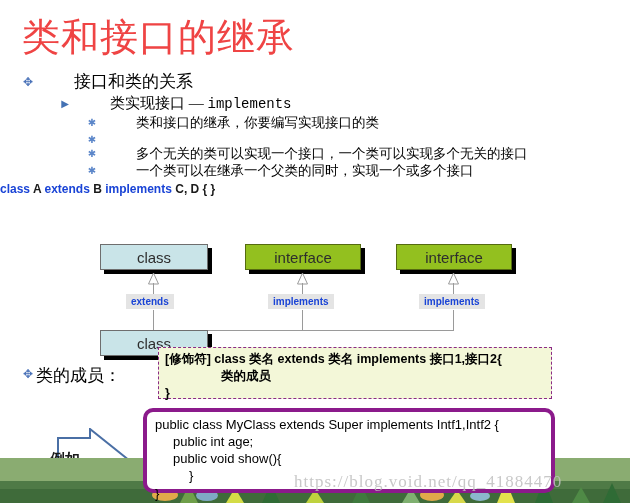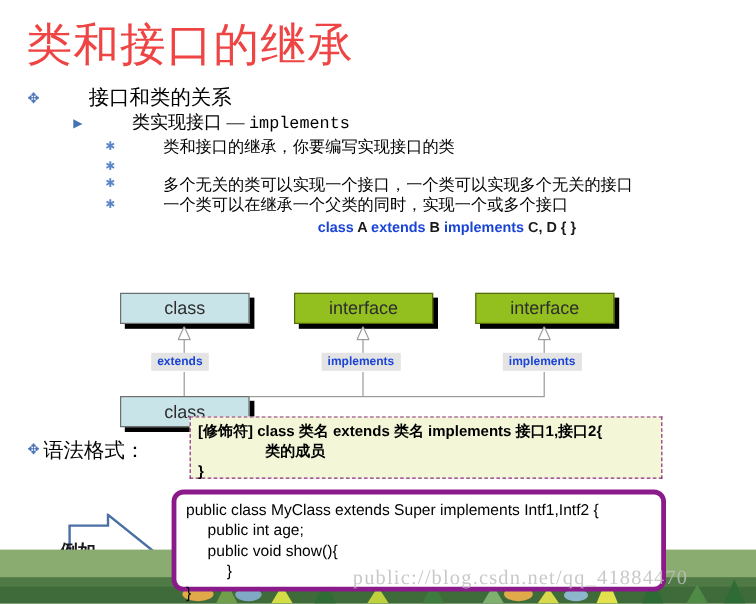--- a/index.html
+++ b/index.html
@@ -70,21 +70,21 @@
     color: #5b86c9;
   }
   .bullet-text { flex: 1 1 auto; margin-left: 38px; }
   .bullet-text.mono-tail .kw-mono {
     font-family: "Liberation Mono", "DejaVu Sans Mono", monospace;
     font-size: 14px;
   }
 
   
   .sig-line {
-    text-align: right;
+    text-align: left;
     font-size: 12px;
     font-weight: bold;
     font-family: "Liberation Sans", sans-serif;
     margin-top: 3px;
     padding-right: 150px;
   }
   .sig-kw { color: #1a44d6; }
   .sig-id { color: #1a1a1a; }
 
   
@@ -355,21 +355,21 @@
     <span>implements</span>
   </div>
 
   <div class="uml-box box-class" style="left:100px; top:92px; width:108px;">
     <span>class</span>
   </div>
 </div>
 
 <div class="syntax-label">
   <span class="bullet-glyph glyph-cross">✥</span>
-  <span>语法格式：</span>
+  <span>类的成员：</span>
 </div>
 
 <div class="note-box">
   <div>[修饰符] class 类名 extends 类名 implements 接口1,接口2{</div>
   <div class="note-indent">类的成员</div>
   <div>}</div>
 </div>
 
 <div class="bottom-band">
   <div class="band-dark"></div>
@@ -401,13 +401,13 @@
 </div>
 
 <div class="code-box">
   <div>public class MyClass extends Super implements Intf1,Intf2 {</div>
   <div class="code-ind1">public int age;</div>
   <div class="code-ind1">public void show(){</div>
   <div class="code-ind2">}</div>
   <div>}</div>
 </div>
 
-<div class="watermark">public://blog.csdn.net/qq_41884470</div>
+<div class="watermark">https://blog.void.net/qq_41884470</div>
 
 </body></html>

